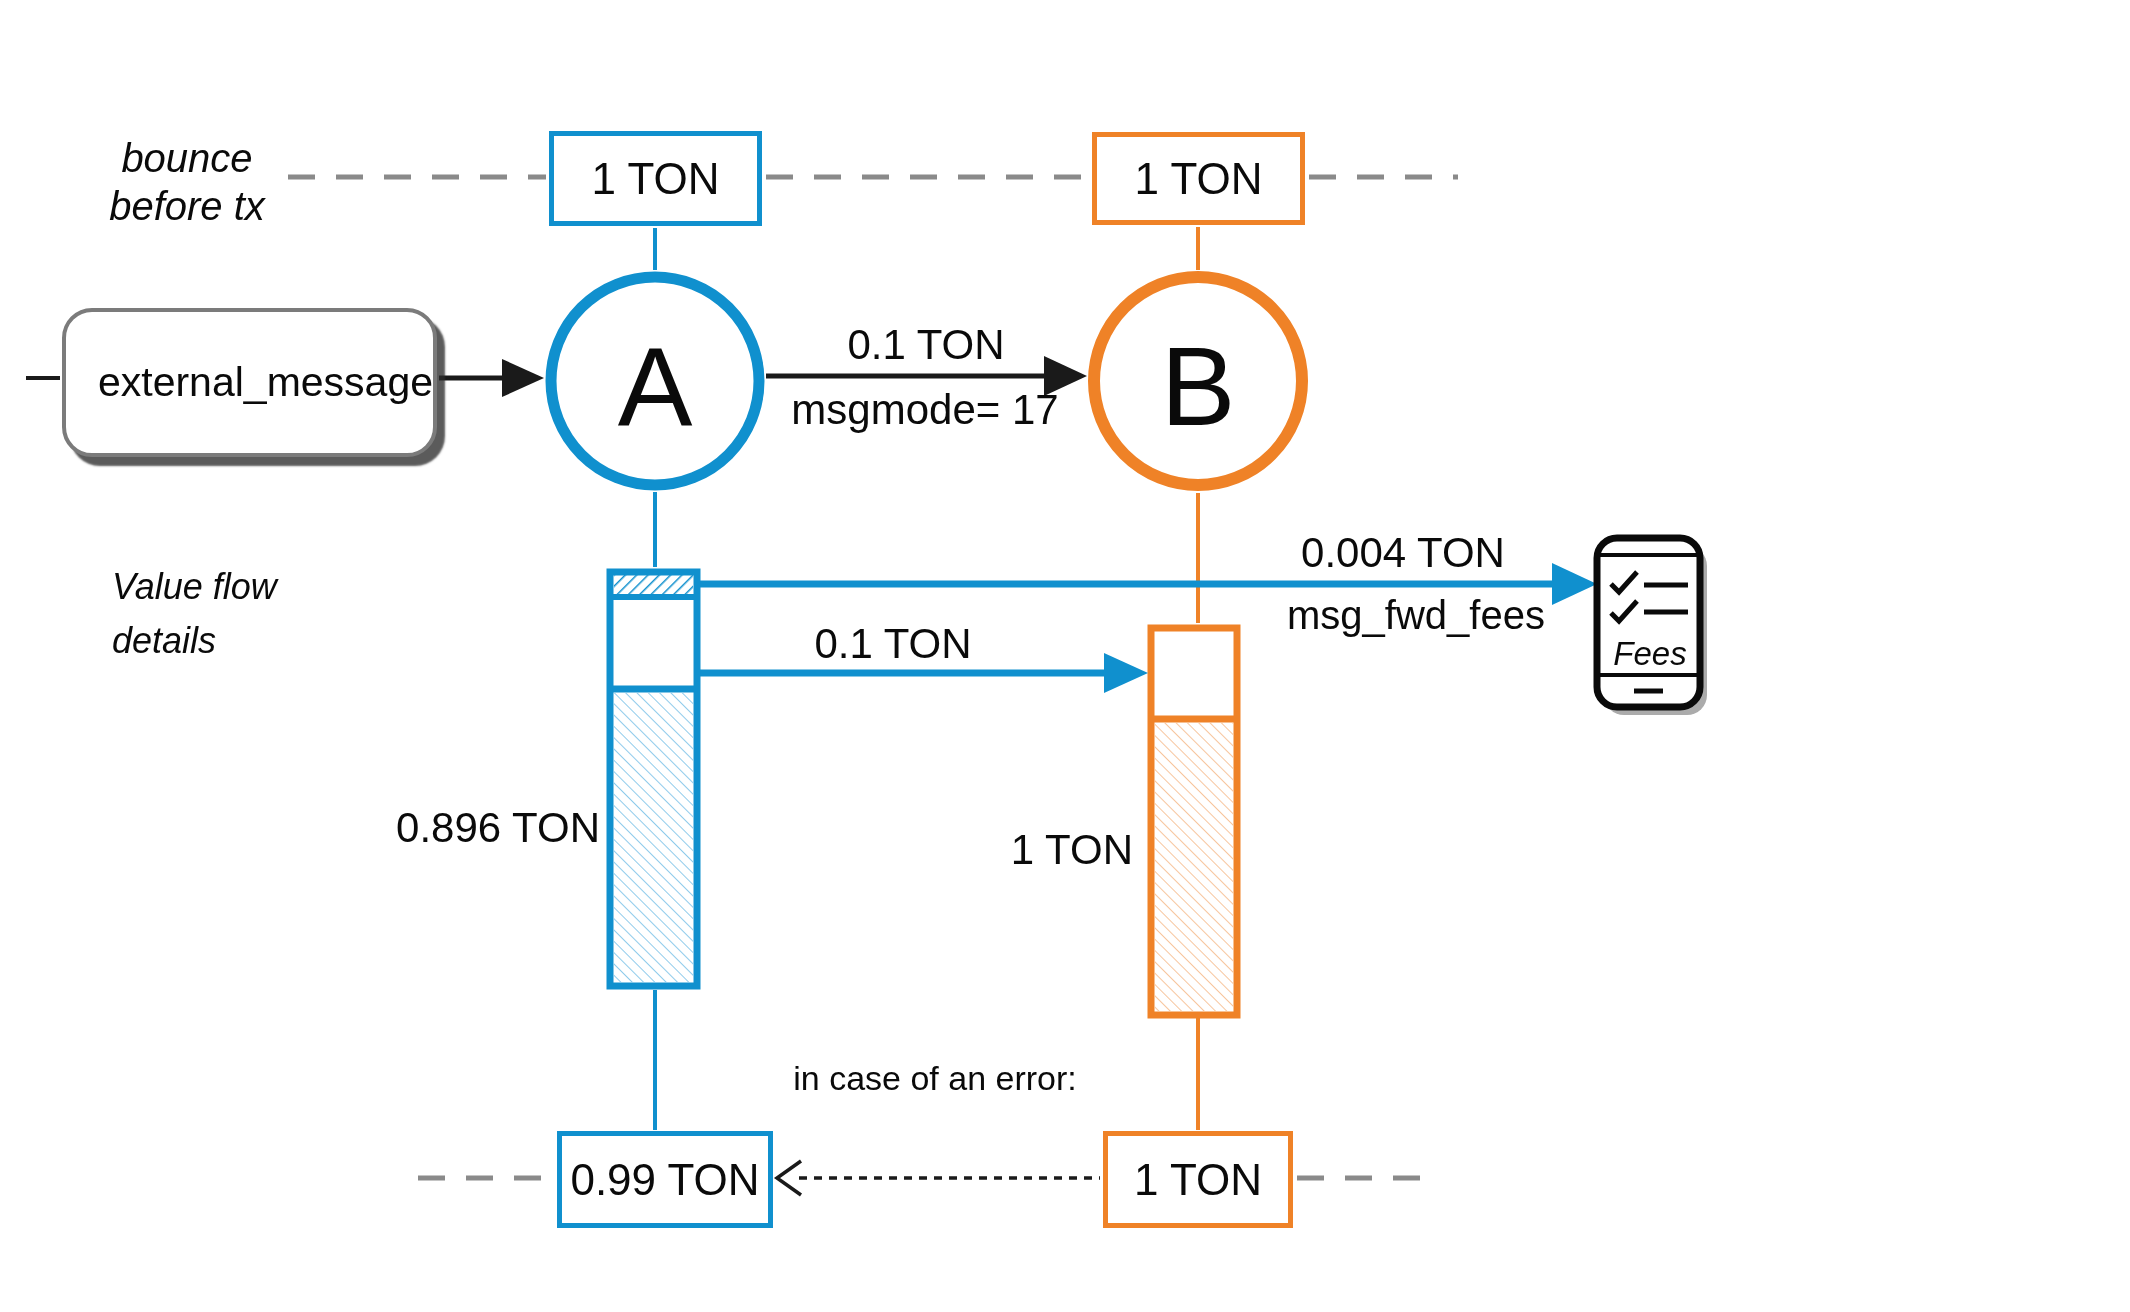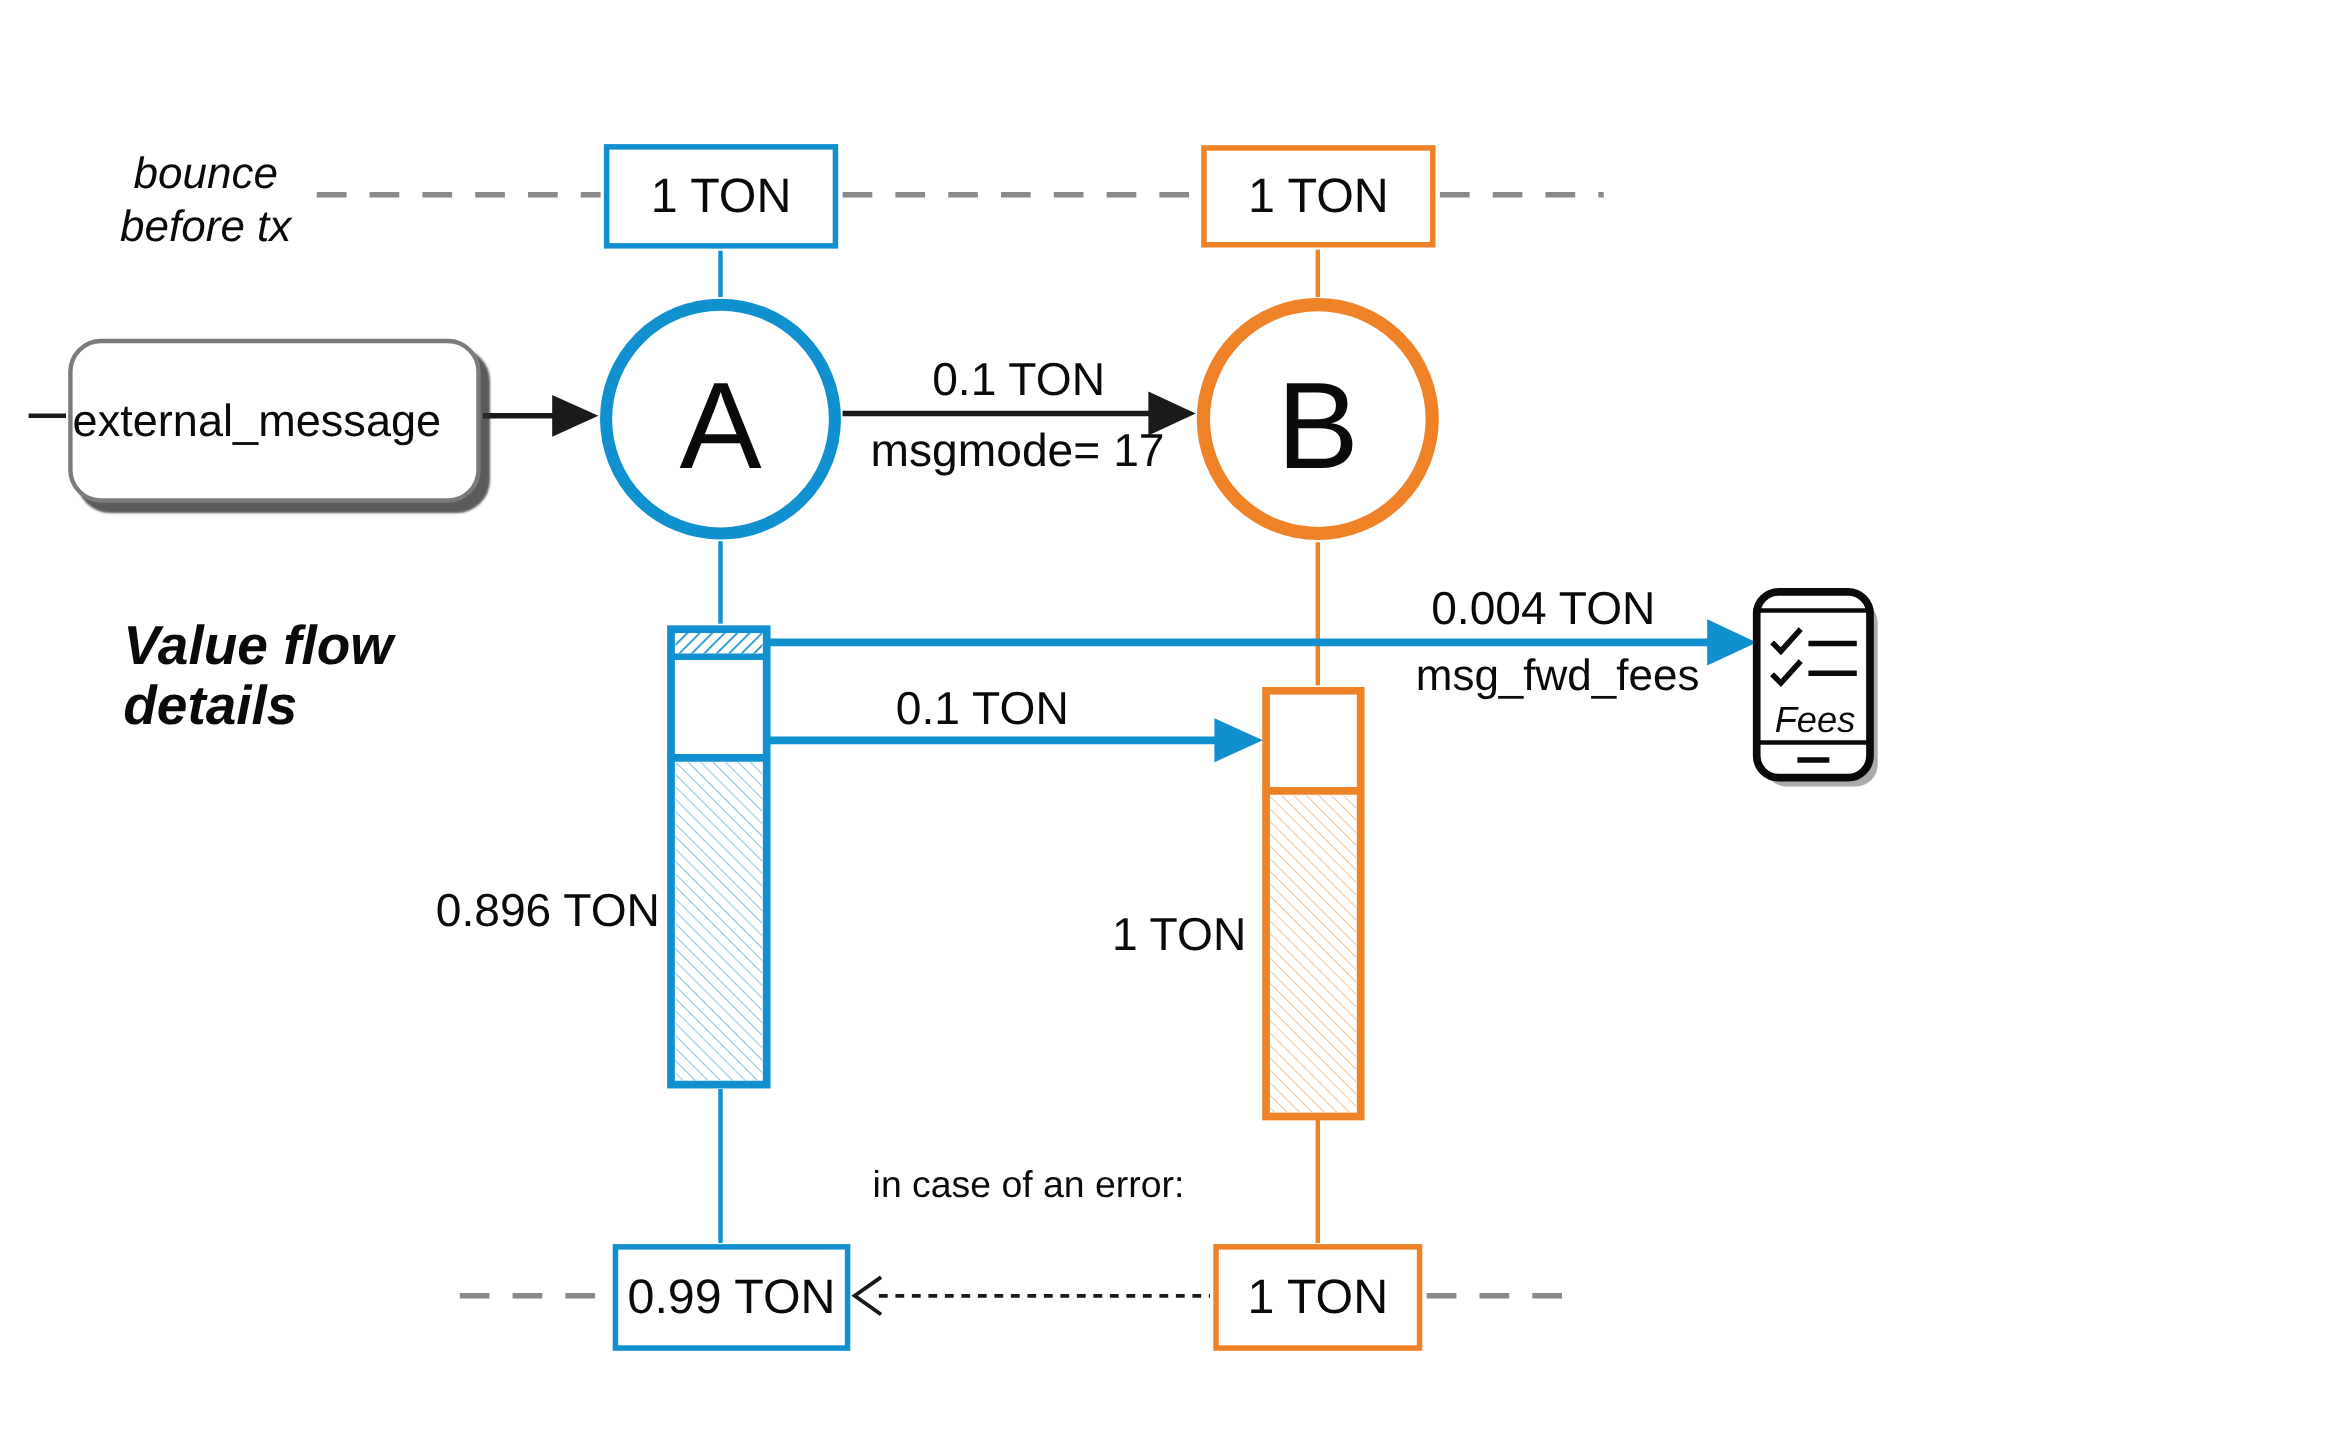--- a/index.html
+++ b/index.html
@@ -11,32 +11,32 @@
     color:#0a0a0a;
     overflow:hidden;
   }
   .canvas svg{position:absolute;left:0;top:0;}
   .txt{position:absolute;white-space:nowrap;}
   .center{transform:translate(-50%,-50%);text-align:right;}
   .vcenter{transform:translateY(-50%);}
   .lbl{font-size:42px;}
   .lbl-sm{font-size:40px;}
   .italic-note{font-style:italic;font-size:40px;line-height:48px;text-align:center;}
-  .bold-note{font-style:italic;font-weight:bold;font-size:50px;line-height:54px;}
+  .bold-note{font-style:italic;font-weight:normal;font-size:36px;line-height:54px;}
   .balance-box{
     position:absolute;box-sizing:border-box;background:#ffffff;
     display:flex;align-items:center;justify-content:center;
     font-size:44px;z-index:3;
   }
   .blue-border{border:5px solid var(--blue);}
   .orange-border{border:5px solid var(--orange);}
   .ext-box{
     position:absolute;box-sizing:border-box;background:#ffffff;
     border:4px solid #7b7b7b;border-radius:30px;
-    display:flex;align-items:center;justify-content:flex-start;
+    display:flex;align-items:center;justify-content:flex-end;
     font-size:41px;z-index:3;
     box-shadow:8px 9px 2px rgba(45,45,45,0.78);
   }
   .circle-letter{
     position:absolute;transform:translate(-50%,-50%);
     font-size:112px;line-height:112px;z-index:3;
   }
   .note-center{text-align:center;font-size:34px;line-height:41px;}
   .fees-text{font-size:33px;z-index:4;font-style:italic;}
   .right-align{text-align:right;}

